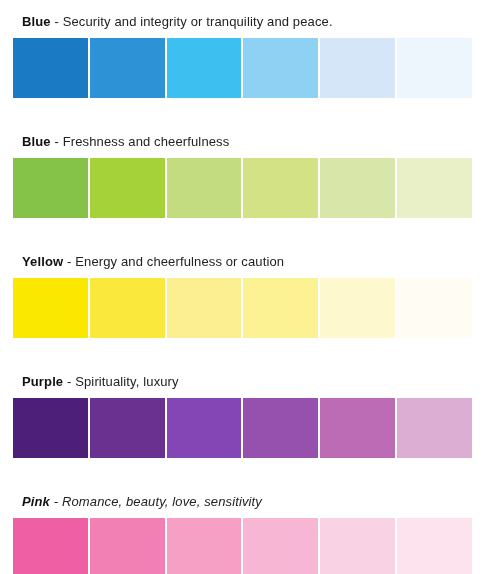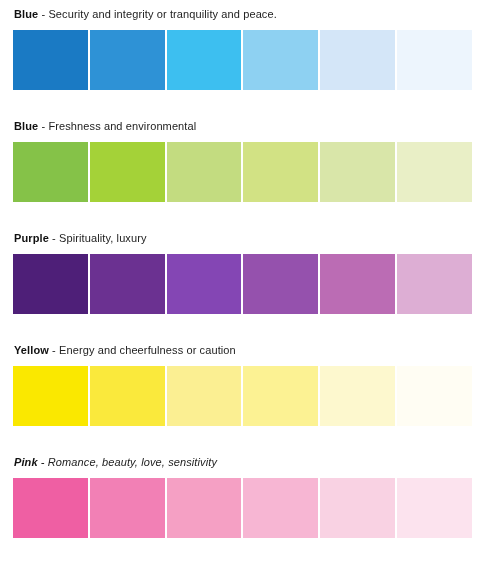--- a/index.html
+++ b/index.html
@@ -25,27 +25,27 @@
   }
 
   .palette-group {
     width: 485px;
     box-sizing: border-box;
     padding: 0 13px;
     margin: 0;
   }
 
   .group-caption {
-    font-size: 11px;
+    font-size: 13px;
     line-height: 12px;
     color: #1a1a1a;
     letter-spacing: 0.01em;
     white-space: nowrap;
     padding: 0 0 0 1px;
-    margin: 0;
+    margin: 8px;
   }
   .group-name {
     font-weight: bold;
     color: #111111;
   }
   .group-sep {
     font-weight: normal;
     color: #222222;
   }
   .group-desc {
@@ -87,50 +87,50 @@
         <div class="swatch-row" style="height: 60px; margin-top: 10px;">
           <div class="swatch" style="height: 60px; background: rgb(26, 122, 196);"></div>
           <div class="swatch" style="height: 60px; background: rgb(46, 146, 214);"></div>
           <div class="swatch" style="height: 60px; background: rgb(61, 191, 240);"></div>
           <div class="swatch" style="height: 60px; background: rgb(142, 209, 242);"></div>
           <div class="swatch" style="height: 60px; background: rgb(212, 230, 248);"></div>
           <div class="swatch" style="height: 60px; background: rgb(237, 245, 253);"></div>
         </div>
       </div>
       <div class="palette-group" style="padding-top: 30px;">
-        <div class="group-caption"><span class="group-name">Blue</span> <span class="group-sep">-</span> <span class="group-desc">Freshness and environmental</span></div>
+        <div class="group-caption"><span class="group-name">Blue</span> <span class="group-sep">-</span> <span class="group-desc">Freshness and cheerfulness</span></div>
         <div class="swatch-row" style="height: 60px; margin-top: 10px;">
           <div class="swatch" style="height: 60px; background: rgb(133, 194, 72);"></div>
           <div class="swatch" style="height: 60px; background: rgb(164, 210, 56);"></div>
           <div class="swatch" style="height: 60px; background: rgb(195, 220, 128);"></div>
           <div class="swatch" style="height: 60px; background: rgb(210, 226, 132);"></div>
           <div class="swatch" style="height: 60px; background: rgb(217, 230, 169);"></div>
           <div class="swatch" style="height: 60px; background: rgb(233, 239, 198);"></div>
+        </div>
+      </div>
+      <div class="palette-group" style="padding-top: 30px;">
+        <div class="group-caption"><span class="group-name">Yellow</span> <span class="group-sep">-</span> <span class="group-desc">Energy and cheerfulness or caution</span></div>
+        <div class="swatch-row" style="height: 60px; margin-top: 10px;">
+          <div class="swatch" style="height: 60px; background: rgb(250, 232, 0);"></div>
+          <div class="swatch" style="height: 60px; background: rgb(250, 233, 60);"></div>
+          <div class="swatch" style="height: 60px; background: rgb(251, 239, 146);"></div>
+          <div class="swatch" style="height: 60px; background: rgb(252, 242, 147);"></div>
+          <div class="swatch" style="height: 60px; background: rgb(253, 248, 206);"></div>
+          <div class="swatch" style="height: 60px; background: rgb(255, 253, 243);"></div>
         </div>
       </div>
       <div class="palette-group" style="padding-top: 30px;">
         <div class="group-caption"><span class="group-name">Purple</span> <span class="group-sep">-</span> <span class="group-desc">Spirituality, luxury</span></div>
         <div class="swatch-row" style="height: 60px; margin-top: 10px;">
           <div class="swatch" style="height: 60px; background: rgb(78, 31, 120);"></div>
           <div class="swatch" style="height: 60px; background: rgb(107, 49, 145);"></div>
           <div class="swatch" style="height: 60px; background: rgb(132, 70, 180);"></div>
           <div class="swatch" style="height: 60px; background: rgb(149, 81, 173);"></div>
           <div class="swatch" style="height: 60px; background: rgb(187, 108, 180);"></div>
           <div class="swatch" style="height: 60px; background: rgb(221, 174, 212);"></div>
-        </div>
-      </div>
-      <div class="palette-group" style="padding-top: 30px;">
-        <div class="group-caption"><span class="group-name">Yellow</span> <span class="group-sep">-</span> <span class="group-desc">Energy and cheerfulness or caution</span></div>
-        <div class="swatch-row" style="height: 60px; margin-top: 10px;">
-          <div class="swatch" style="height: 60px; background: rgb(250, 232, 0);"></div>
-          <div class="swatch" style="height: 60px; background: rgb(250, 233, 60);"></div>
-          <div class="swatch" style="height: 60px; background: rgb(251, 239, 146);"></div>
-          <div class="swatch" style="height: 60px; background: rgb(252, 242, 147);"></div>
-          <div class="swatch" style="height: 60px; background: rgb(253, 248, 206);"></div>
-          <div class="swatch" style="height: 60px; background: rgb(255, 253, 243);"></div>
         </div>
       </div>
       <div class="palette-group" style="padding-top: 30px; font-style: italic;">
         <div class="group-caption"><span class="group-name">Pink</span> <span class="group-sep">-</span> <span class="group-desc">Romance, beauty, love, sensitivity</span></div>
         <div class="swatch-row" style="height: 60px; margin-top: 10px;">
           <div class="swatch" style="height: 60px; background: rgb(239, 95, 163);"></div>
           <div class="swatch" style="height: 60px; background: rgb(242, 128, 181);"></div>
           <div class="swatch" style="height: 60px; background: rgb(245, 160, 196);"></div>
           <div class="swatch" style="height: 60px; background: rgb(247, 182, 211);"></div>
           <div class="swatch" style="height: 60px; background: rgb(249, 210, 227);"></div>

